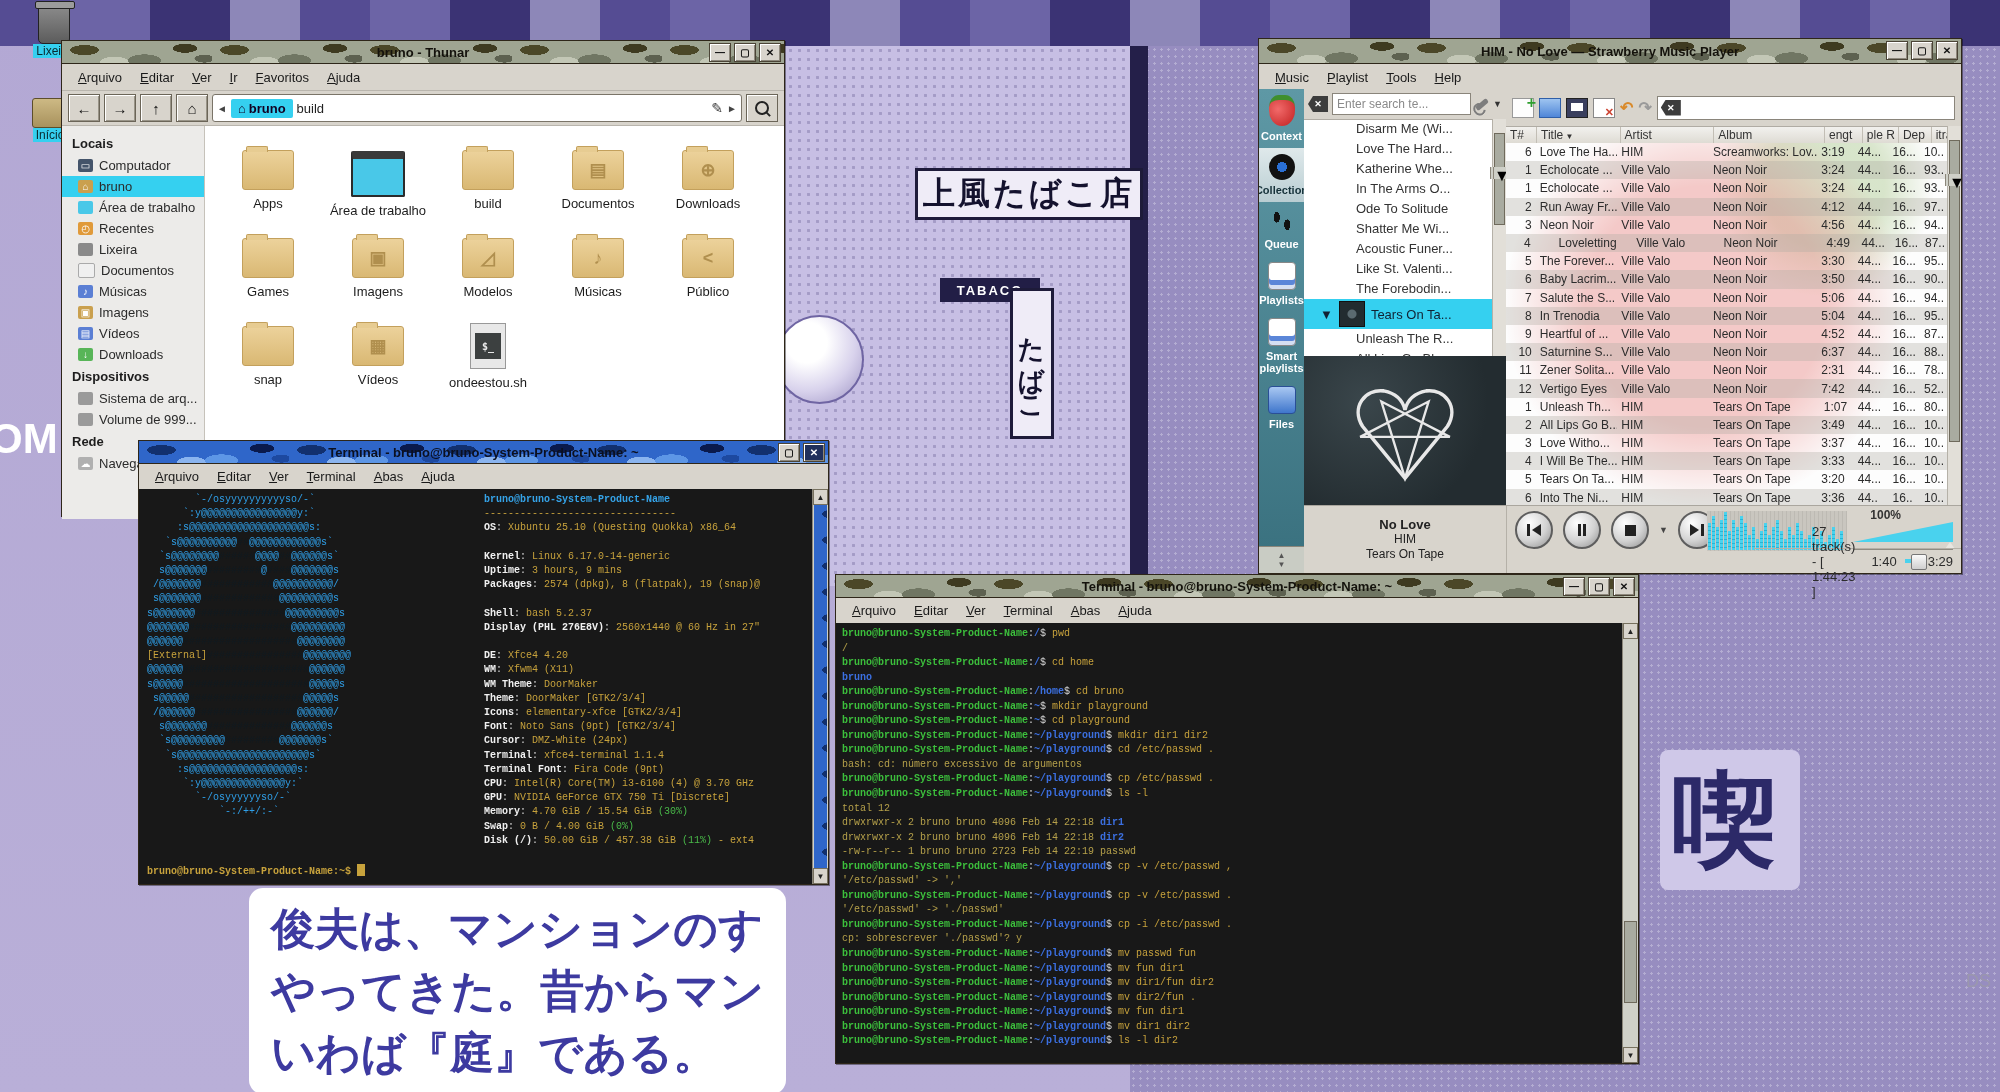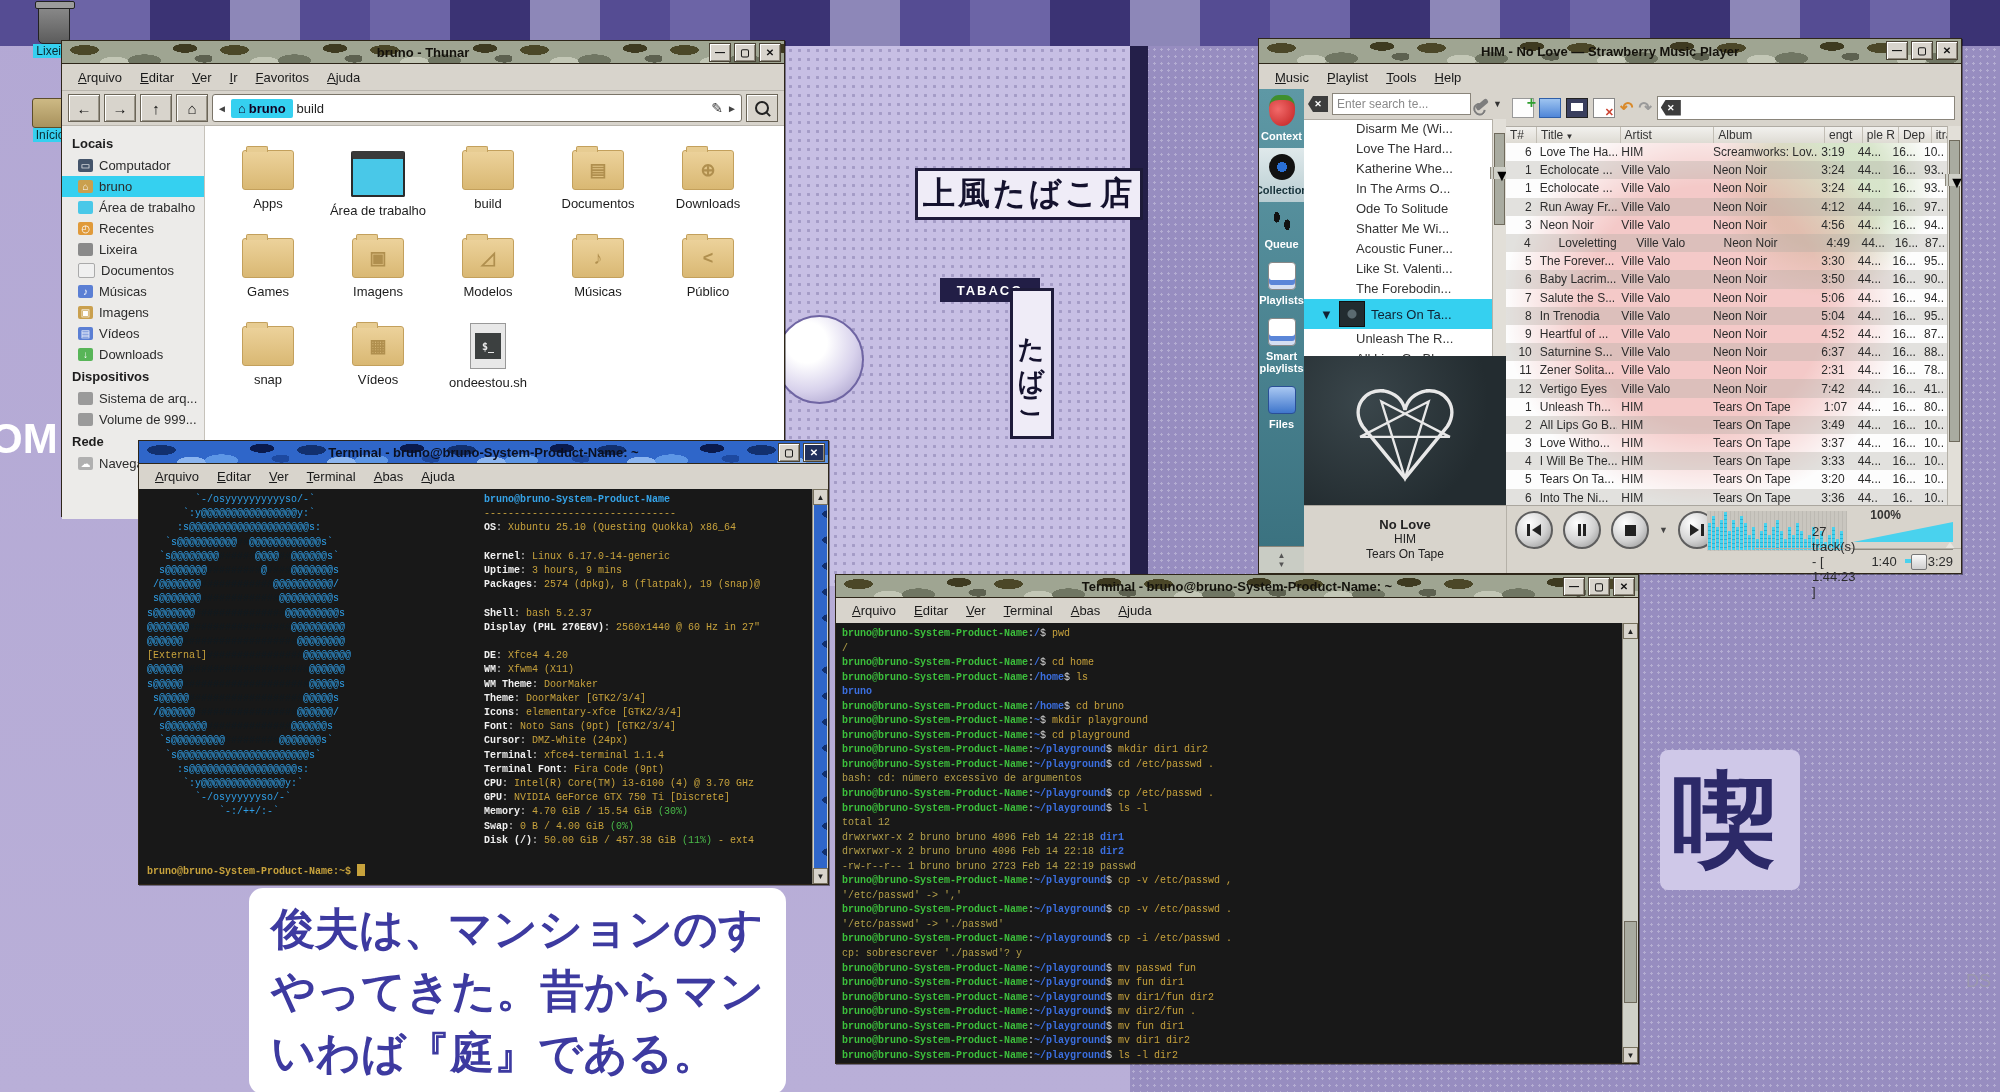--- a/index.html
+++ b/index.html
@@ -609,21 +609,21 @@
             <div style="width: 24px;">78..</div>
           </div>
           <div class="plrow">
             <div style="width: 26px; text-align: right;">12</div>
             <div style="width: 88px;">Vertigo Eyes</div>
             <div style="width: 100px;">Ville Valo</div>
             <div style="width: 120px;">Neon Noir</div>
             <div style="width: 34px;">7:42</div>
             <div style="width: 32px;">44...</div>
             <div style="width: 28px;">16...</div>
-            <div style="width: 24px;">41..</div>
+            <div style="width: 24px;">52..</div>
           </div>
           <div class="plrow">
             <div style="width: 26px; text-align: right;">1</div>
             <div style="width: 88px;">Unleash Th...</div>
             <div style="width: 100px;">HIM</div>
             <div style="width: 120px;">Tears On Tape</div>
             <div style="width: 34px; text-align: center;">1:07</div>
             <div style="width: 32px;">44...</div>
             <div style="width: 28px;">16...</div>
             <div style="width: 24px;">80..</div>
@@ -835,21 +835,20 @@
         <span class="mi"><u>E</u>ditar</span>
         <span class="mi"><u>V</u>er</span>
         <span class="mi"><u>T</u>erminal</span>
         <span class="mi"><u>A</u>bas</span>
         <span class="mi"><u>A</u>juda</span>
       </div>
     <div class="termbody" id="t2-body" style="top:48px;padding:4px 6px;line-height:14.55px;">
         <div class="tline"><span class="c-green">bruno@bruno-System-Product-Name</span><span class="c-white">:</span><span class="c-blue">/</span><span class="c-white">$ </span><span class="c-gold">pwd</span></div>
         <div class="tline"><span class="c-olive">/</span></div>
         <div class="tline"><span class="c-green">bruno@bruno-System-Product-Name</span><span class="c-white">:</span><span class="c-blue">/</span><span class="c-white">$ </span><span class="c-gold">cd home</span></div>
-        <div class="tline"><span class="c-green">bruno@bruno-System-Product-Name</span><span class="c-white">:</span><span class="c-blue">/home</span><span class="c-white">$ </span><span class="c-gold">ls</span></div>
         <div class="tline"><span class="c-blue">bruno</span></div>
         <div class="tline"><span class="c-green">bruno@bruno-System-Product-Name</span><span class="c-white">:</span><span class="c-blue">/home</span><span class="c-white">$ </span><span class="c-gold">cd bruno</span></div>
         <div class="tline"><span class="c-green">bruno@bruno-System-Product-Name</span><span class="c-white">:</span><span class="c-blue">~</span><span class="c-white">$ </span><span class="c-gold">mkdir playground</span></div>
         <div class="tline"><span class="c-green">bruno@bruno-System-Product-Name</span><span class="c-white">:</span><span class="c-blue">~</span><span class="c-white">$ </span><span class="c-gold">cd playground</span></div>
         <div class="tline"><span class="c-green">bruno@bruno-System-Product-Name</span><span class="c-white">:</span><span class="c-blue">~/playground</span><span class="c-white">$ </span><span class="c-gold">mkdir dir1 dir2</span></div>
         <div class="tline"><span class="c-green">bruno@bruno-System-Product-Name</span><span class="c-white">:</span><span class="c-blue">~/playground</span><span class="c-white">$ </span><span class="c-gold">cd /etc/passwd .</span></div>
         <div class="tline"><span class="c-olive">bash: cd: número excessivo de argumentos</span></div>
         <div class="tline"><span class="c-green">bruno@bruno-System-Product-Name</span><span class="c-white">:</span><span class="c-blue">~/playground</span><span class="c-white">$ </span><span class="c-gold">cp /etc/passwd .</span></div>
         <div class="tline"><span class="c-green">bruno@bruno-System-Product-Name</span><span class="c-white">:</span><span class="c-blue">~/playground</span><span class="c-white">$ </span><span class="c-gold">ls -l</span></div>
         <div class="tline"><span class="c-olive">total 12</span></div>

